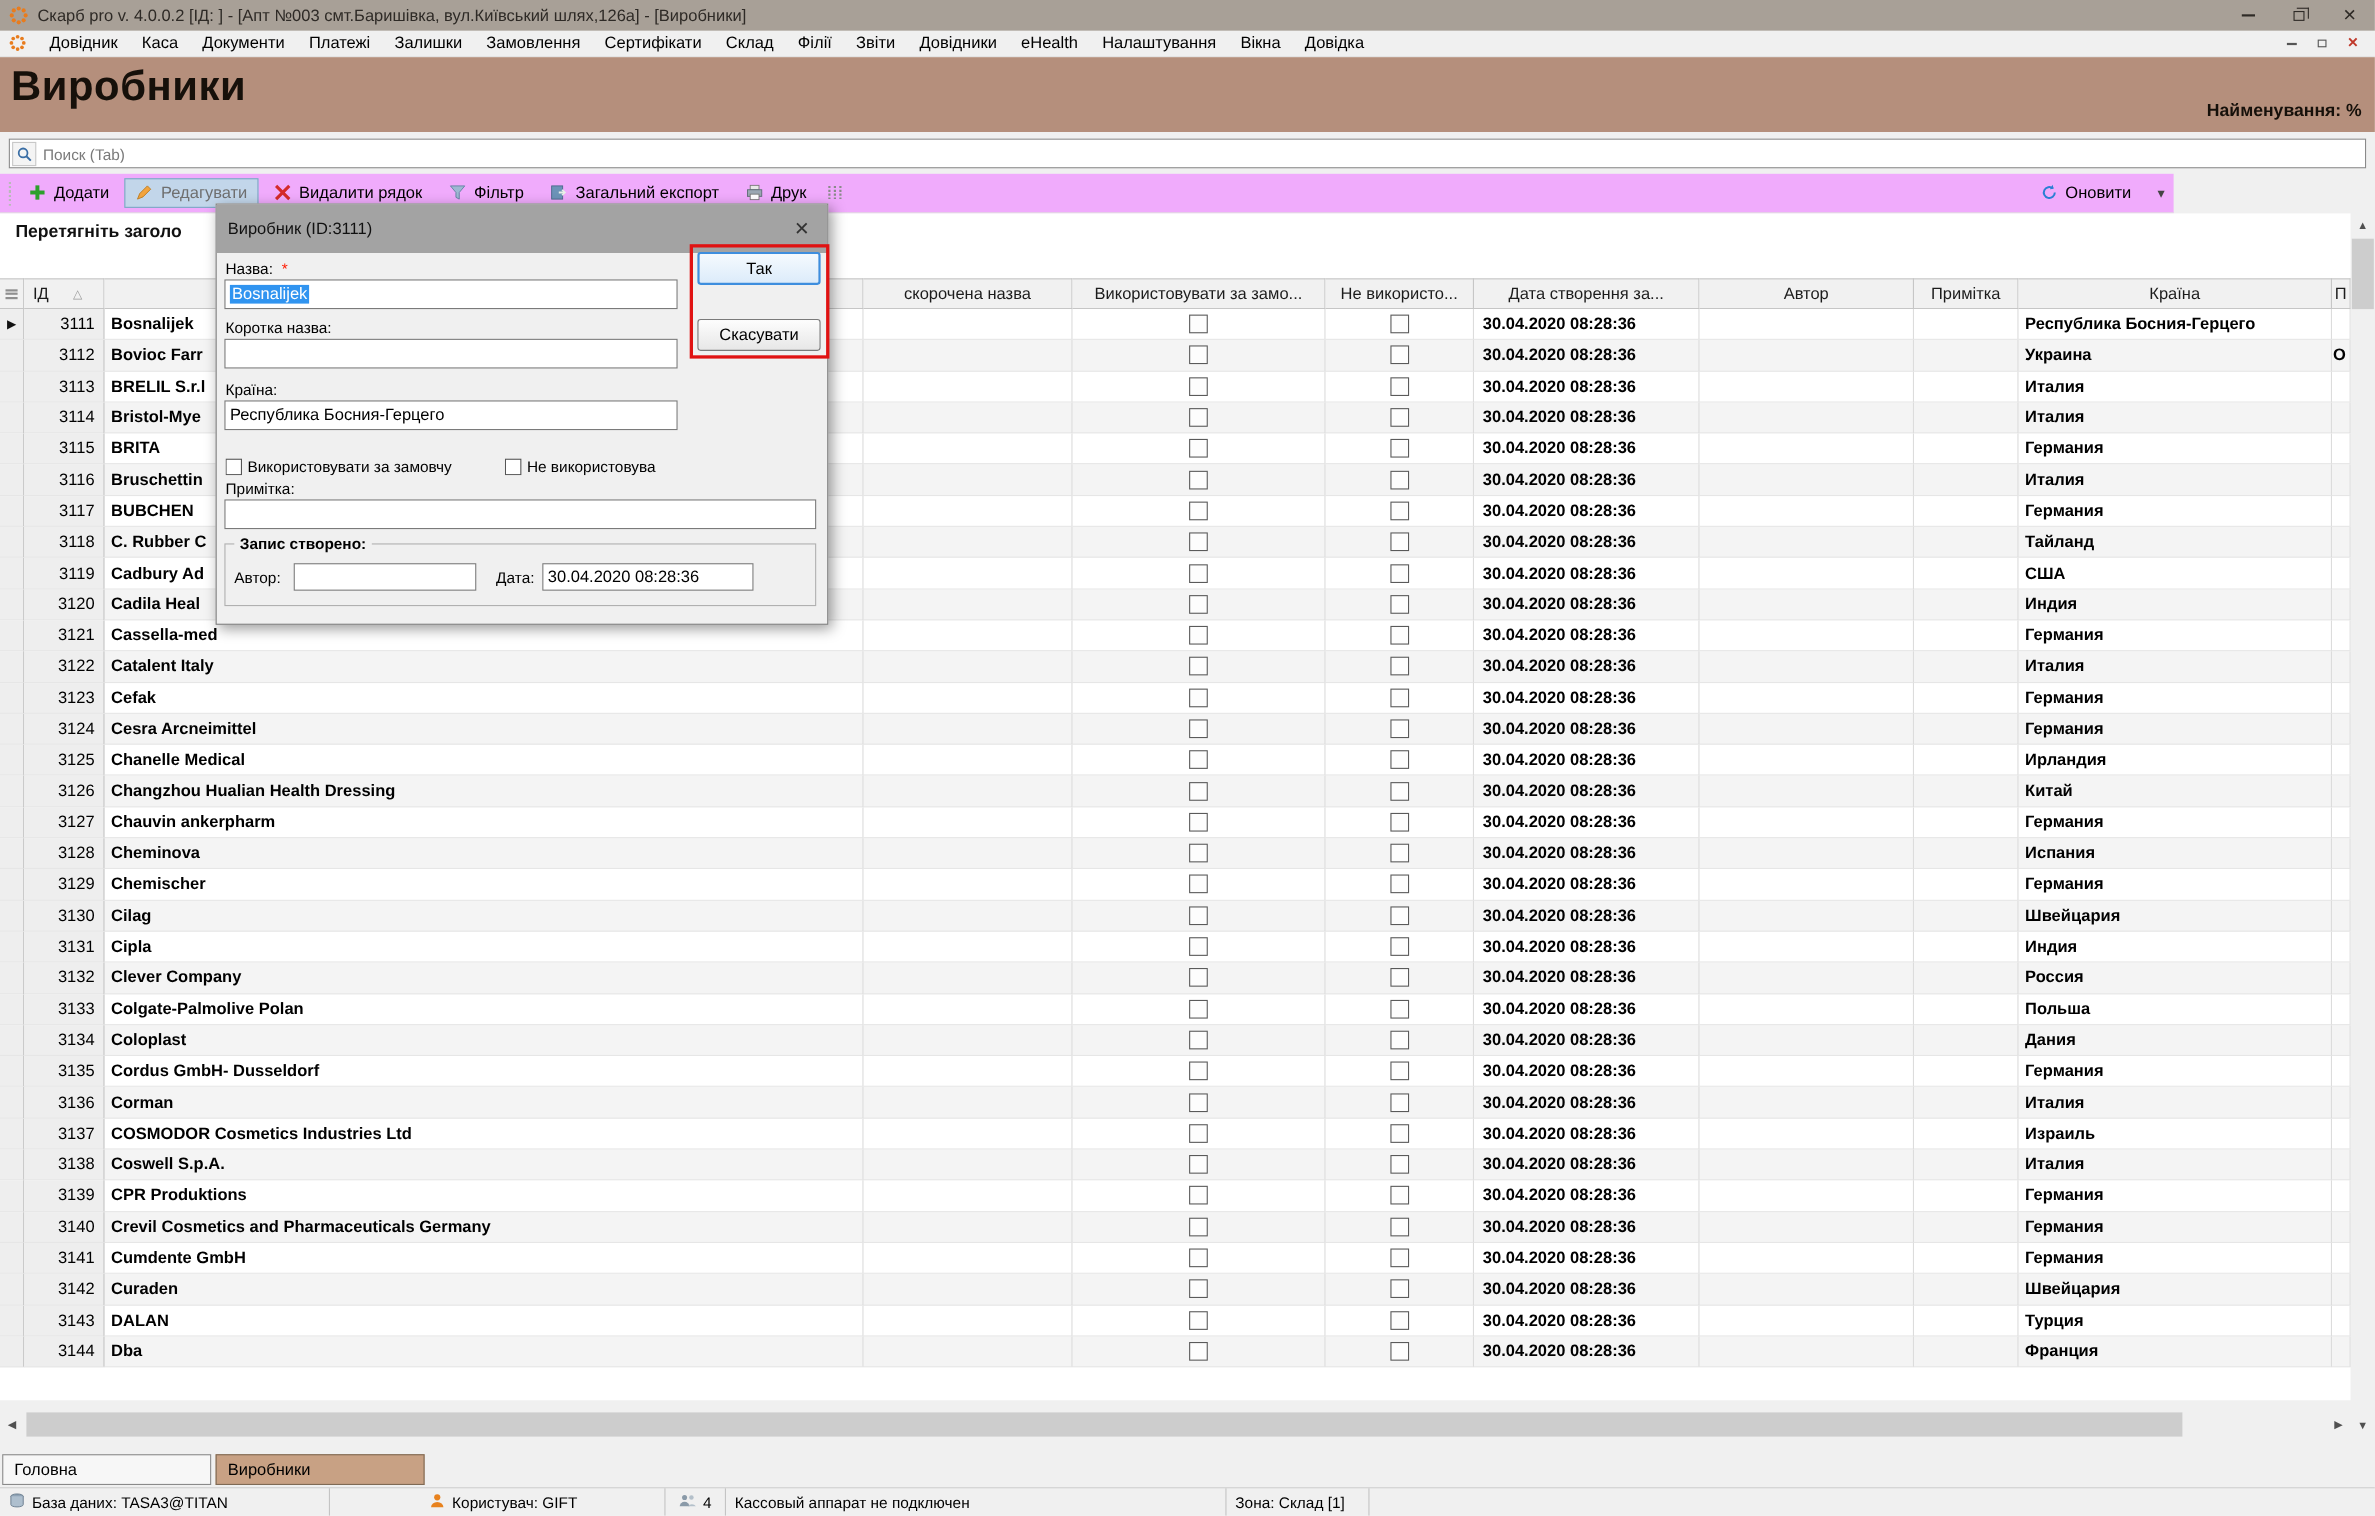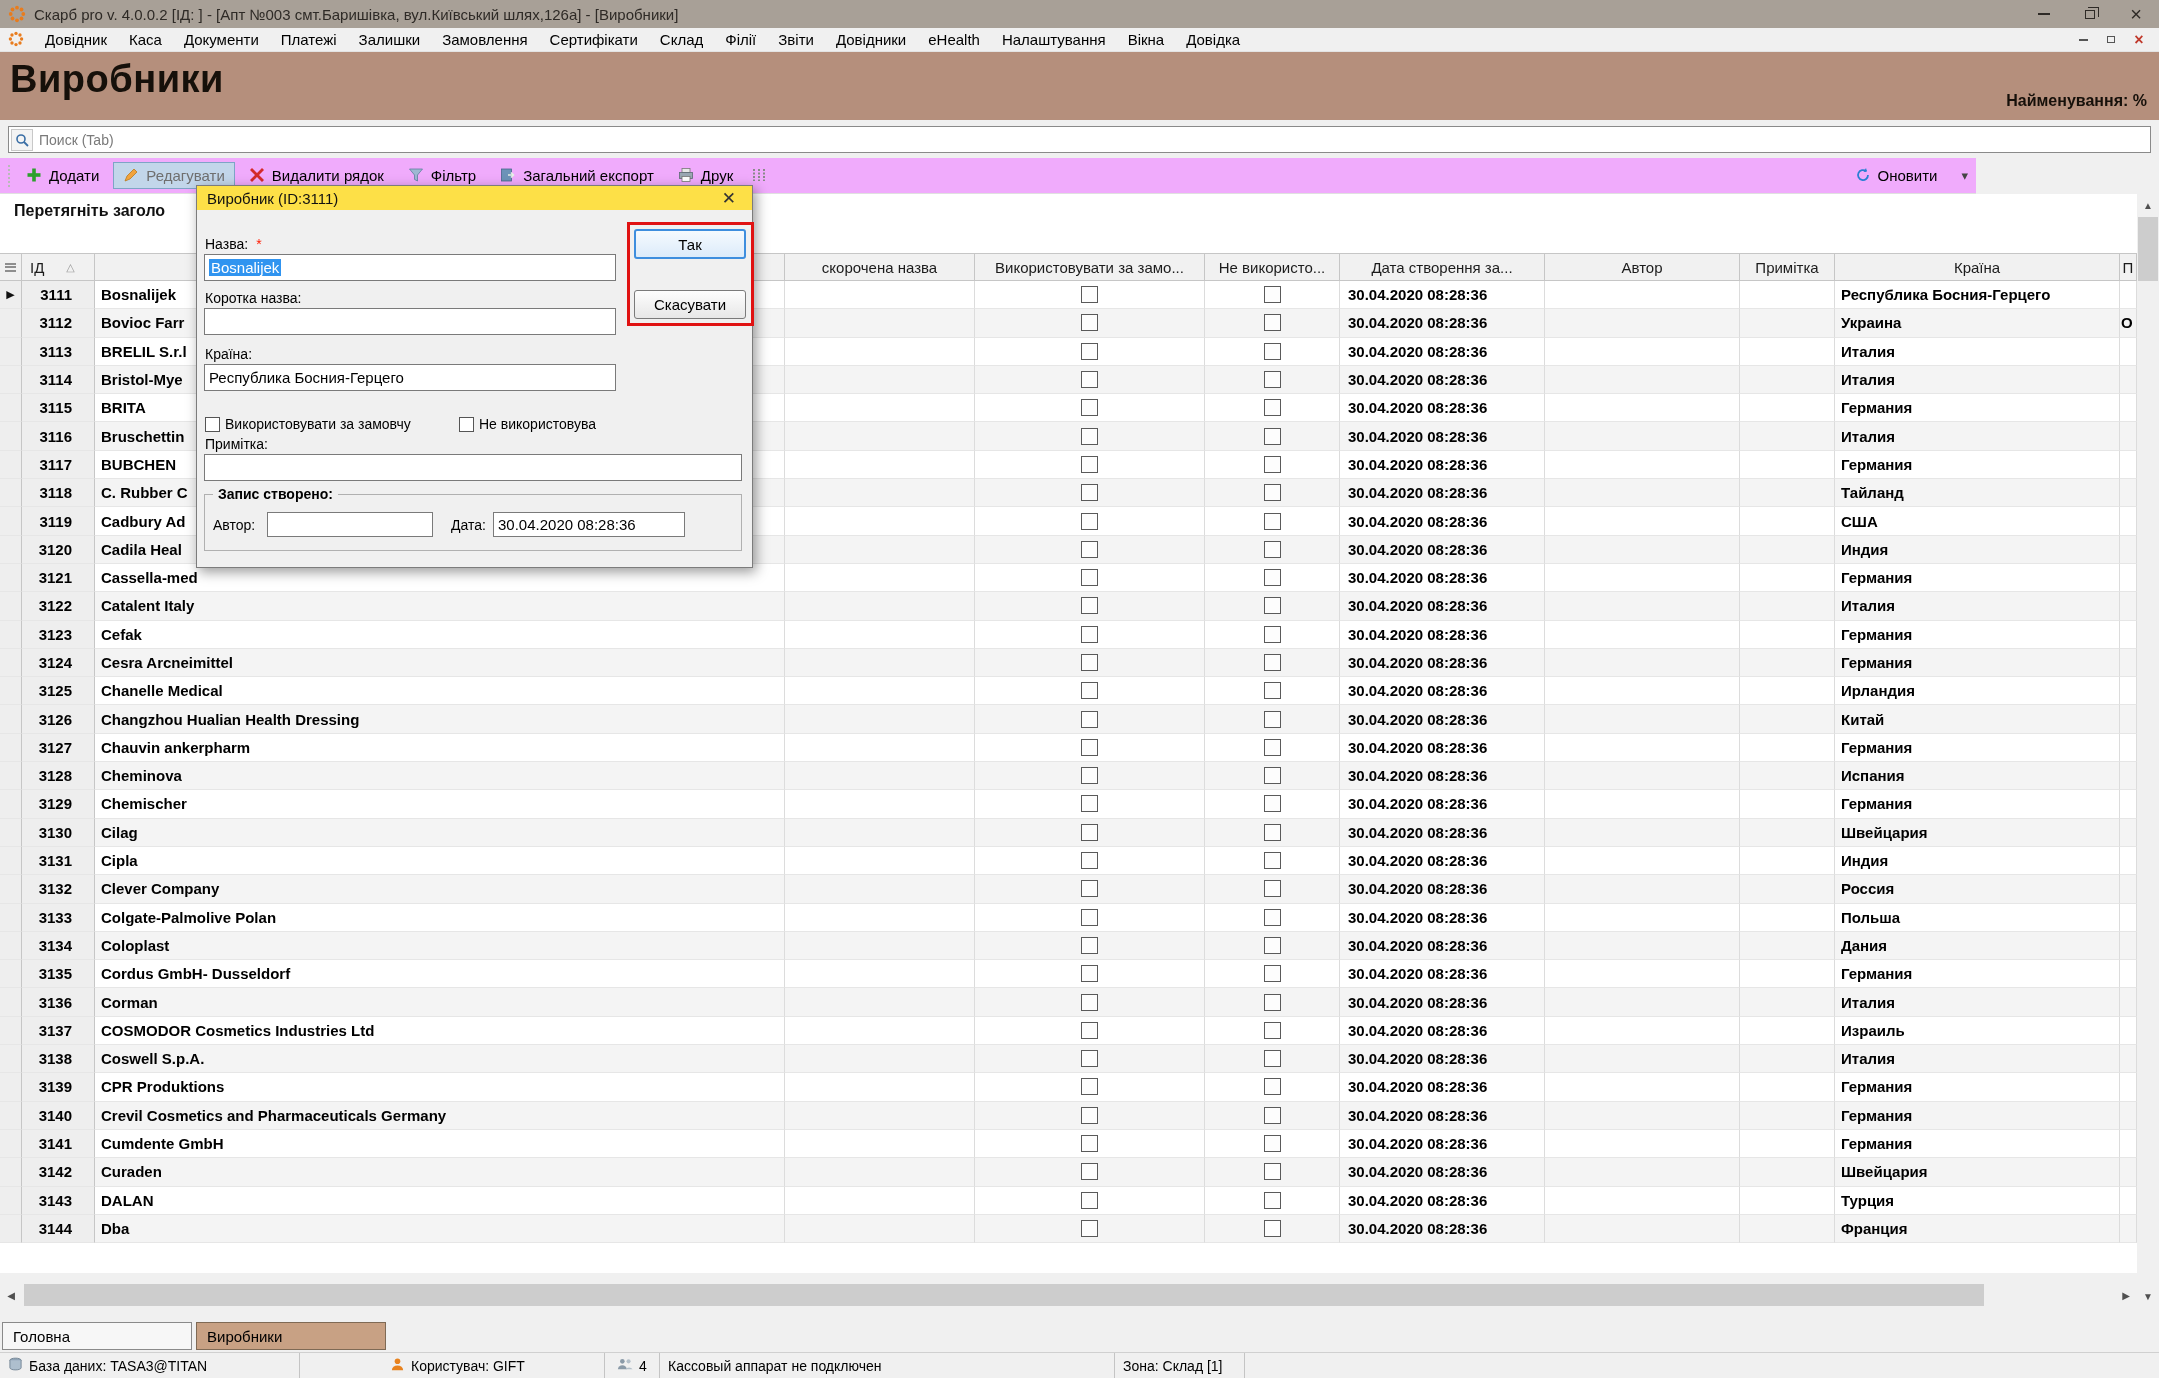--- a/index.html
+++ b/index.html
@@ -63,21 +63,21 @@
     display:flex; align-items:center; justify-content:center; overflow:hidden; white-space:nowrap; color:#1c1c1c;}
   .tbody { position:absolute; top:87px; left:0; width:2137px; }
   .trow { display:flex; height:28.3px; background:#fff; }
   .trow.alt { background:#f4f4f4; }
   .c { display:flex; align-items:center; height:100%; border-right:1px solid #dcdcdc; border-bottom:1px solid #e6e6e6;
     overflow:hidden; white-space:nowrap; font-size:15px;}
   .w-ind { width:22px; }  .w-id { width:73px; } .w-name { width:690px; } .w-short { width:190px; }
   .w-cbu { width:230px; } .w-cbn { width:135px; } .w-date { width:205px; } .w-author { width:195px; }
   .w-note { width:95px; } .w-country { width:285px; } .w-p { width:17px; }
   .c.w-ind, .c.w-id { background:#eeeeee; border-right:1px solid #c6c6c6; }
-  .c.w-id { justify-content:flex-end; padding-right:22px; font-weight:bold; }
+  .c.w-id { justify-content:flex-end; padding-right:8px; font-weight:normal; }
   .c.w-name { padding-left:6px; font-weight:bold; }
   .c.w-date { padding-left:8px; font-weight:bold; }
   .c.w-country { padding-left:6px; font-weight:bold; }
   .c.w-p { font-weight:bold; padding-left:1px; }
   .c.w-cbu, .c.w-cbn { justify-content:center; }
   .rowarrow { font-size:11px; margin:auto; color:#111; }
   .checkbox { width:17px; height:17px; border:1px solid #5a5a5a; background:#fdfdfd; display:inline-block; }
   .th.w-id { justify-content:flex-start; padding-left:8px; }
   .sort-tri { color:#9a9a9a; font-size:11px; margin-left:22px; }
   .hdr-grid-icon { width:11px; height:9px; border-top:2px solid #8f8f8f; border-bottom:2px solid #8f8f8f; background:linear-gradient(#8f8f8f,#8f8f8f) center/100% 2px no-repeat; margin:auto;}
@@ -103,21 +103,21 @@
   
   .statusbar { position:absolute; top:1352px; left:0; width:2159px; height:26px; background:#f0f0f0;
     border-top:1px solid #d0d0d0; display:flex; align-items:center; font-size:14px;}
   .seg { display:flex; align-items:center; gap:6px; height:100%; padding:0 8px; border-right:1px solid #c4c4c4; white-space:nowrap;}
   .seg.s1 { width:300px; } .seg.s2 { width:305px; padding-left:90px;} .seg.s3 { width:55px; justify-content:center;}
   .seg.s4 { width:455px;text-align:right; } .seg.s5 { width:130px; } .seg.rest { flex:1; border-right:none; }
 
   
   .dialog { position:absolute; left:196px; top:185px; width:557px; height:383px; background:#f0f0f0;
     border:1px solid #7c7c7c; box-shadow:3px 4px 12px rgba(0,0,0,.4); z-index:30; font-size:14px;}
-  .dlg-title { height:24px; background:#fde047; display:flex; align-items:center; padding:0 10px; font-size:15px; color:#111;}
+  .dlg-title { height:44px; background:#a3a3a3; display:flex; align-items:center; padding:0 10px; font-size:15px; color:#111;}
   .dlg-close { margin-left:auto; font-size:17px; color:#333; padding:0 6px; }
   .dlg-label { position:absolute; font-size:14px; color:#000; }
   .req { color:#ff1a00; margin-left:8px; font-size:14px; vertical-align:top;}
   .dlg-field { position:absolute; height:27px; background:#fff; border:1px solid #7a7a7a; font-size:15px;
     display:flex; align-items:center; padding-left:4px; font-family:"Liberation Sans",sans-serif;}
   input.dlg-field { display:block; padding-left:4px; }
   .sel-text { background:#3094f0; color:#fff; padding:0 2px; }
   .dlg-check { position:absolute; display:flex; align-items:center; gap:5px; font-size:14px; white-space:nowrap; overflow:hidden;}
   .dlg-cb-box { width:15px; height:15px; border:1px solid #555; background:#fff; flex:0 0 auto;}
   .groupbox { position:absolute; left:7px; top:308px; width:538px; height:57px; border:1px solid #b0b0b0; }

